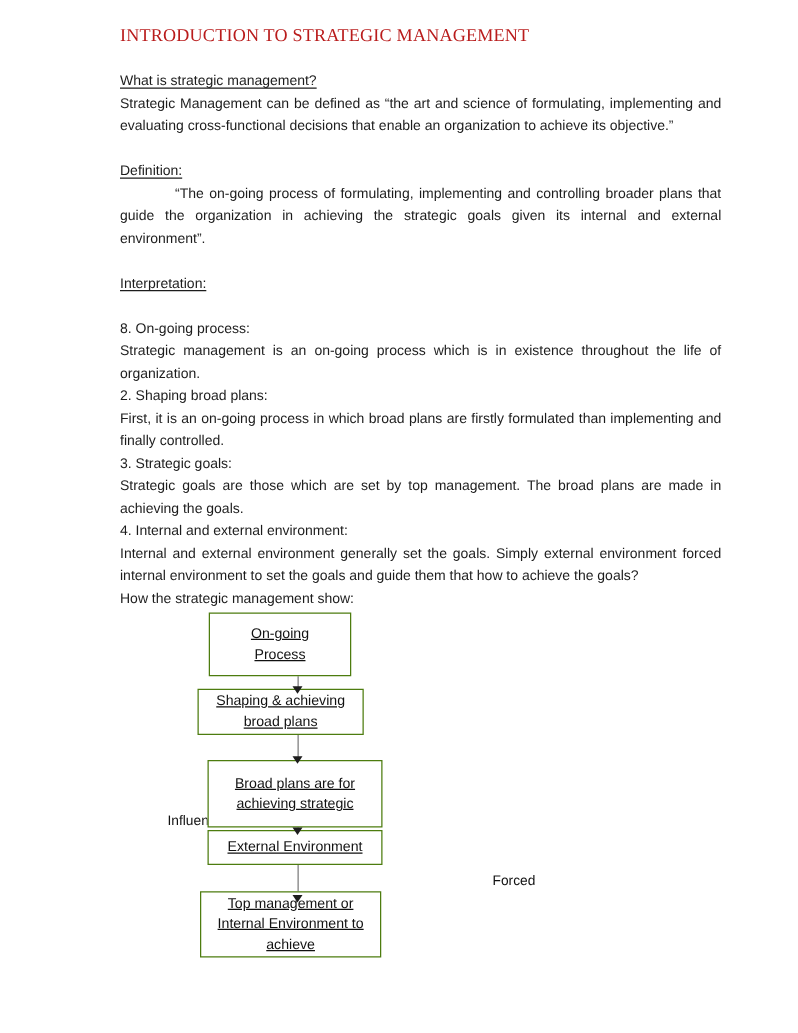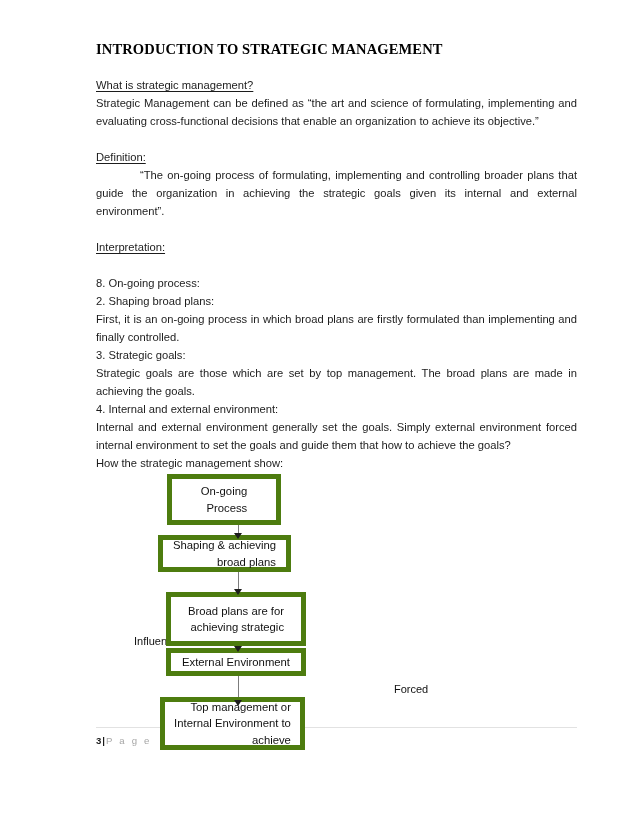--- a/index.html
+++ b/index.html
@@ -17,26 +17,26 @@
     color: #1a1a1a;
   }
   .content {
     position: absolute;
     left: 96px;
     top: 0;
     width: 481px;
   }
   .doc-title {
     font-family: "Liberation Serif", serif;
-    font-weight: bold;
+    font-weight: normal;
     font-size: 14.5px;
     letter-spacing: 0.15px;
-    color: #000000;
+    color: #b91c1c;
     margin: 0;
-    padding-top: 40px;
+    padding-top: 20px;
     line-height: 18px;
     white-space: nowrap;
   }
   .para {
     font-size: 11.2px;
     line-height: 18px;
     text-align: justify;
     margin: 0;
     color: #1c1c1c;
   }
@@ -51,30 +51,31 @@
   
   .chart {
     position: relative;
     width: 481px;
     height: 290px;
     margin-top: 2px;
   }
   .node {
     position: absolute;
     box-sizing: border-box;
-    border: 5px solid #4d7c0f;
+    border: 1px solid #4d7c0f;
     background: #ffffff;
     display: flex;
     align-items: center;
     justify-content: center;
-    text-align: right;
+    text-align: center;
     font-size: 11.3px;
     line-height: 16.5px;
     color: #111111;
     z-index: 2;
+    text-decoration: underline;
   }
   .node span { display: block; padding: 0 6px; }
   .connector {
     position: absolute;
     width: 1px;
     background: #7c7c7c;
     z-index: 1;
   }
   .arrowhead {
     position: absolute;
@@ -143,20 +144,21 @@
     <p class="para nojust uline">Definition:</p>
     <p class="para indent-first">“The on-going process of formulating, implementing and controlling broader plans that guide the organization in achieving the strategic goals given its internal and external environment”.</p>
 
     <div class="gap-18"></div>
 
     <p class="para nojust uline">Interpretation:</p>
 
     <div class="gap-18"></div>
 
     <p class="para nojust">8. On-going process:</p>
+    <p class="para">Strategic management is an on-going process which is in existence throughout the life of organization.</p>
 
     <p class="para nojust">2. Shaping broad plans:</p>
     <p class="para">First, it is an on-going process in which broad plans are firstly formulated than implementing and finally controlled.</p>
 
     <p class="para nojust">3. Strategic goals:</p>
     <p class="para">Strategic goals are those which are set by top management. The broad plans are made in achieving the goals.</p>
 
     <p class="para nojust">4. Internal and external environment:</p>
     <p class="para">Internal and external environment generally set the goals. Simply external environment forced internal environment to set the goals and guide them that how to achieve the goals?</p>
 
@@ -201,20 +203,14 @@
 achieve</span>
       </div>
 
       <div class="side-label" style="left:38px; top:160px;">Influenced</div>
       <div class="side-label" style="left:298px; top:208px;">Forced</div>
 
     </div>
 
   </div>
 
-  <div class="footer">
-    <div class="footer-rule"></div>
-    <div class="footer-text">
-      <span class="footer-num">3</span><span class="footer-sep">|</span><span class="footer-word">P a g e</span>
-    </div>
-  </div>
 
 </div>
 
 </body></html>

